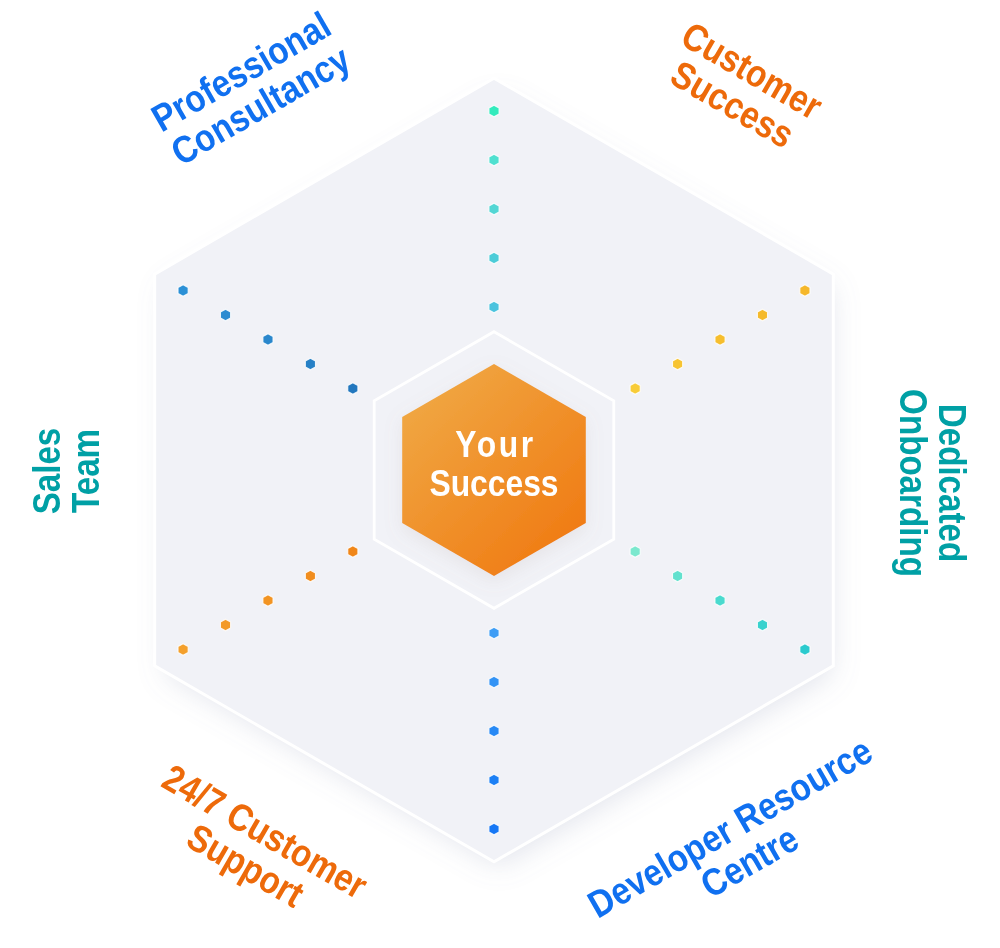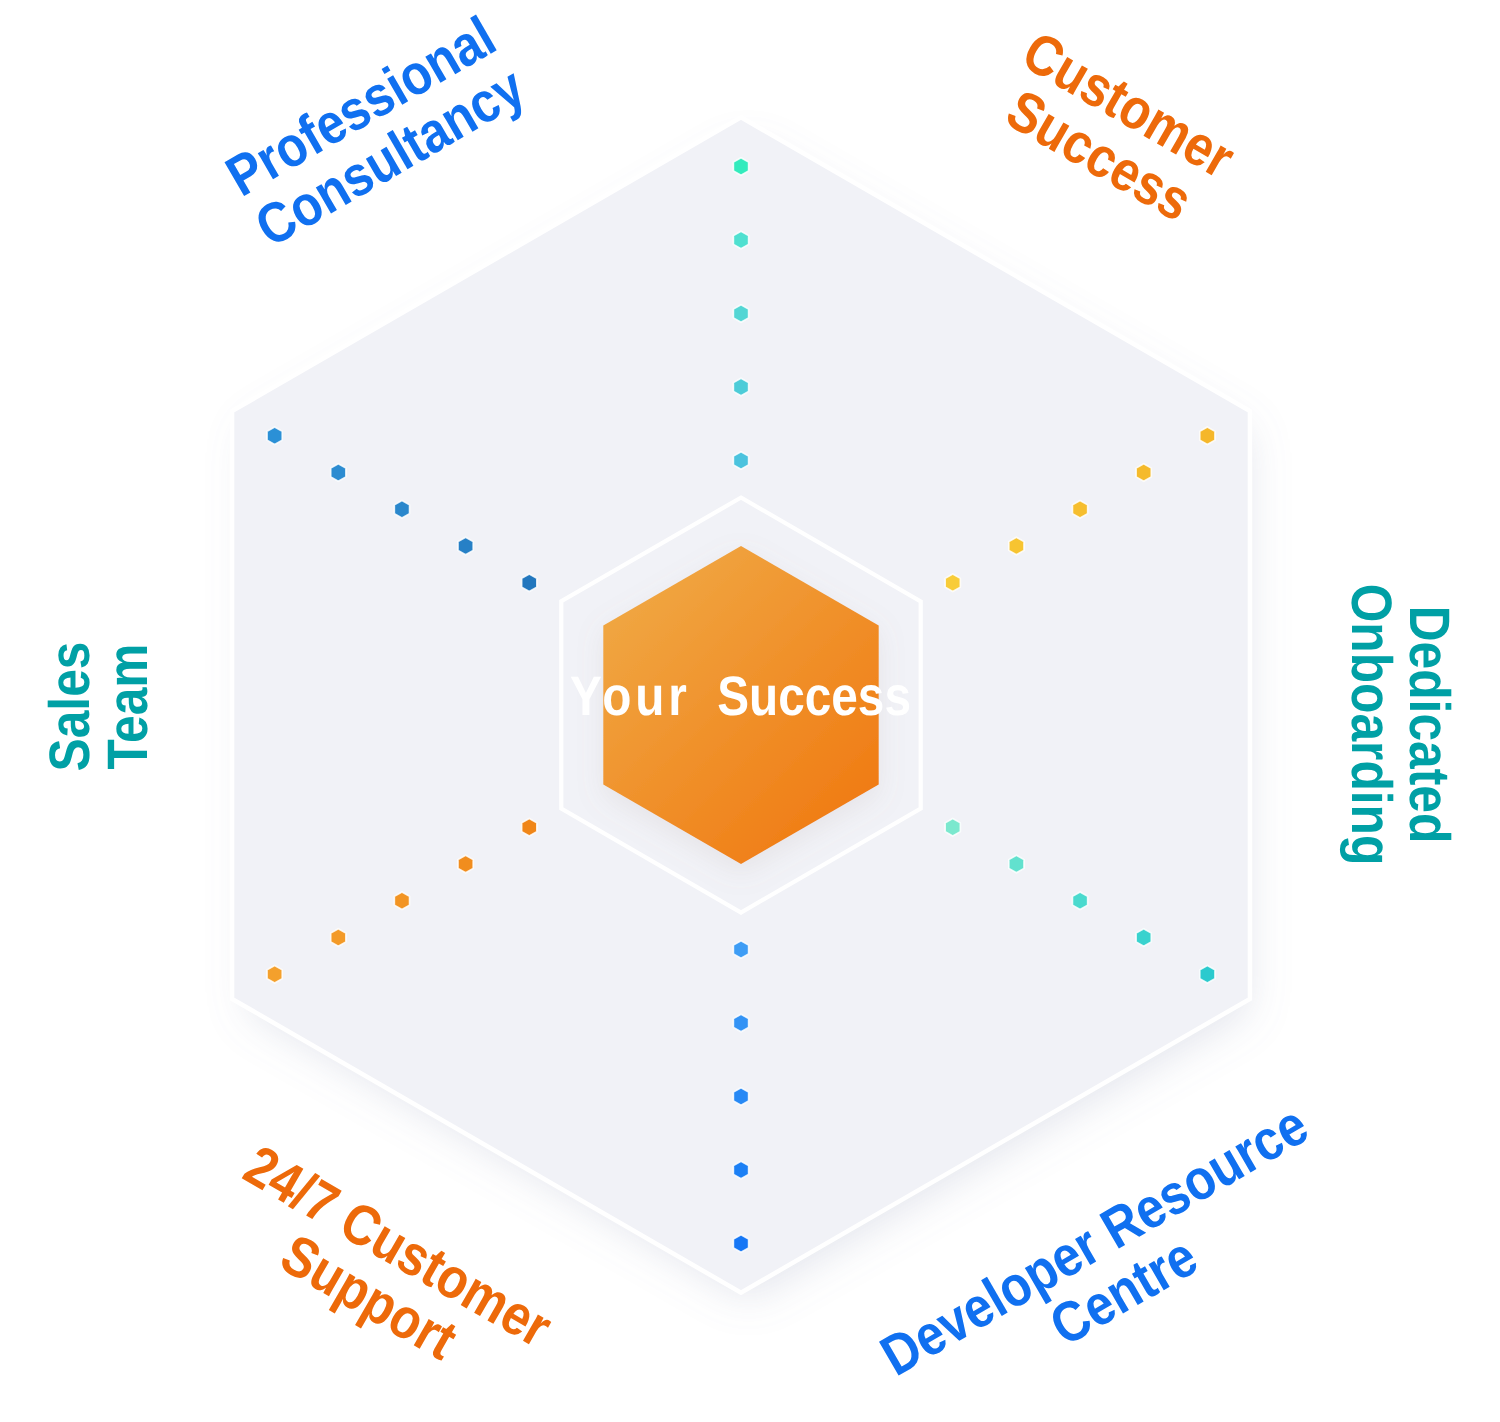--- a/index.html
+++ b/index.html
@@ -25,21 +25,21 @@
           transform:translate(-50%,-50%) rotate(-30deg) scaleX(0.872);text-align:center;}
   
   #lbl-sup{left:255px;top:849px;color:#ED6A0A;
           transform:translate(-50%,-50%) rotate(30deg) scaleX(0.872);text-align:center;}
   
   #lbl-st{left:67px;top:471px;color:#00A0A5;
           transform:translate(-50%,-50%) rotate(-90deg) scaleX(0.872);text-align:center;}
 
   #centerText{position:absolute;left:494px;top:464px;
               transform:translate(-50%,-50%);
-              display:flex;flex-direction:row;align-items:center;justify-content:center;
+              display:flex;flex-direction:column;align-items:center;justify-content:center;
               pointer-events:none;}
   #centerText span{display:block;color:#ffffff;font-size:37px;font-weight:700;
                    line-height:39px;text-align:center;white-space:pre;
                    font-family:"Liberation Sans",sans-serif;
                    transform:scaleX(0.86);}
   #centerText span.line1{letter-spacing:3px;text-indent:3px;}
 </style>
 </head>
 <body style="background: rgb(255, 255, 255);">
 

